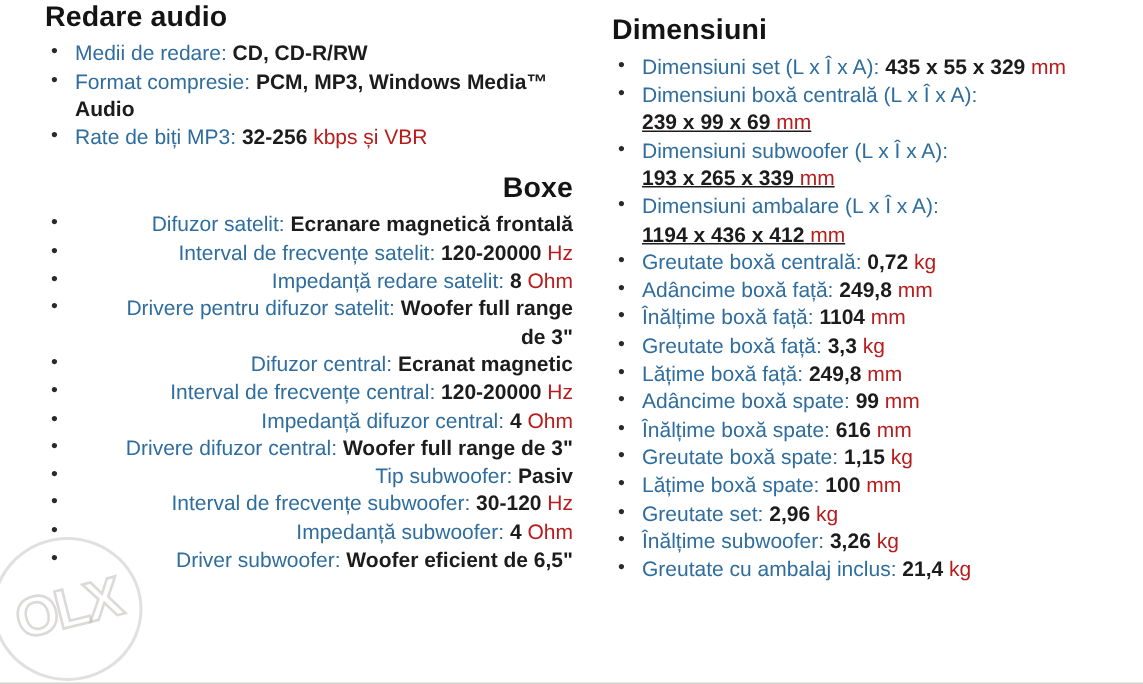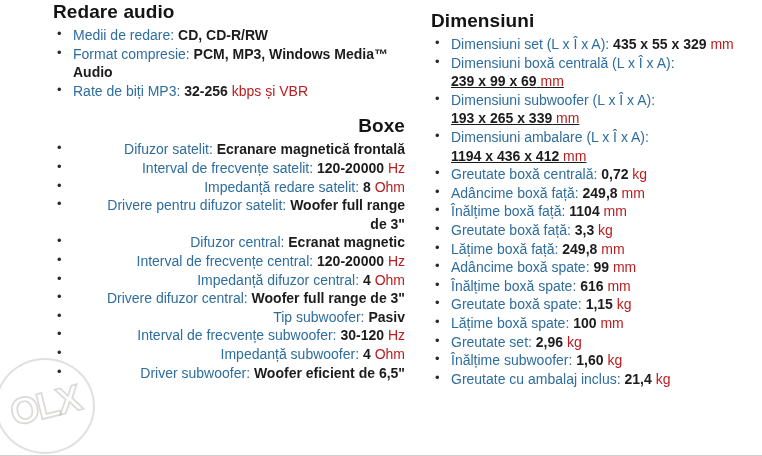--- a/index.html
+++ b/index.html
@@ -3,21 +3,21 @@
 <meta charset="utf-8">
 <style>
   * { margin:0; padding:0; box-sizing:border-box; }
   html,body { background:#ffffff; }
   .page {
     position:relative; width:762px; height:456px;
     background:#ffffff; overflow:hidden;
     font-family:"Liberation Sans", sans-serif;
     color:#1c1c1c;
   }
-  .col { position:absolute;margin-left:23px; }
+  .col { position:absolute; }
   .col-left  { left:30px; top:1px;  width:352px; }
   .col-right { left:408px; top:10px; width:340px; }
   h2.sec-title {
     font-size:19px; line-height:21px; font-weight:700;
     color:#141414; letter-spacing:.1px; margin:0 0 4px 0;
   }
   .sec-gap { margin-top:15px;text-align:right; }
   ul.spec-list { list-style:none; }
   li.item {
     position:relative; padding-left:20px;
@@ -99,21 +99,21 @@
         <li class="item"><span class="blt">•</span><span class="lbl">Greutate boxă centrală:</span> <span class="vwrap"><b class="val">0,72</b><span class="unit"> kg</span></span></li>
         <li class="item"><span class="blt">•</span><span class="lbl">Adâncime boxă față:</span> <span class="vwrap"><b class="val">249,8</b><span class="unit"> mm</span></span></li>
         <li class="item"><span class="blt">•</span><span class="lbl">Înălțime boxă față:</span> <span class="vwrap"><b class="val">1104</b><span class="unit"> mm</span></span></li>
         <li class="item"><span class="blt">•</span><span class="lbl">Greutate boxă față:</span> <span class="vwrap"><b class="val">3,3</b><span class="unit"> kg</span></span></li>
         <li class="item"><span class="blt">•</span><span class="lbl">Lățime boxă față:</span> <span class="vwrap"><b class="val">249,8</b><span class="unit"> mm</span></span></li>
         <li class="item"><span class="blt">•</span><span class="lbl">Adâncime boxă spate:</span> <span class="vwrap"><b class="val">99</b><span class="unit"> mm</span></span></li>
         <li class="item"><span class="blt">•</span><span class="lbl">Înălțime boxă spate:</span> <span class="vwrap"><b class="val">616</b><span class="unit"> mm</span></span></li>
         <li class="item"><span class="blt">•</span><span class="lbl">Greutate boxă spate:</span> <span class="vwrap"><b class="val">1,15</b><span class="unit"> kg</span></span></li>
         <li class="item"><span class="blt">•</span><span class="lbl">Lățime boxă spate:</span> <span class="vwrap"><b class="val">100</b><span class="unit"> mm</span></span></li>
         <li class="item"><span class="blt">•</span><span class="lbl">Greutate set:</span> <span class="vwrap"><b class="val">2,96</b><span class="unit"> kg</span></span></li>
-        <li class="item"><span class="blt">•</span><span class="lbl">Înălțime subwoofer:</span> <span class="vwrap"><b class="val">1,60</b><span class="unit"> kg</span></span></li>
+        <li class="item"><span class="blt">•</span><span class="lbl">Înălțime subwoofer:</span> <span class="vwrap"><b class="val">3,26</b><span class="unit"> kg</span></span></li>
         <li class="item"><span class="blt">•</span><span class="lbl">Greutate cu ambalaj inclus:</span> <span class="vwrap"><b class="val">21,4</b><span class="unit"> kg</span></span></li>
       </ul>
     </section>
 
   </div>
 
   <div class="wm-circle">
     <span class="wm-text">OLX</span>
   </div>
 

